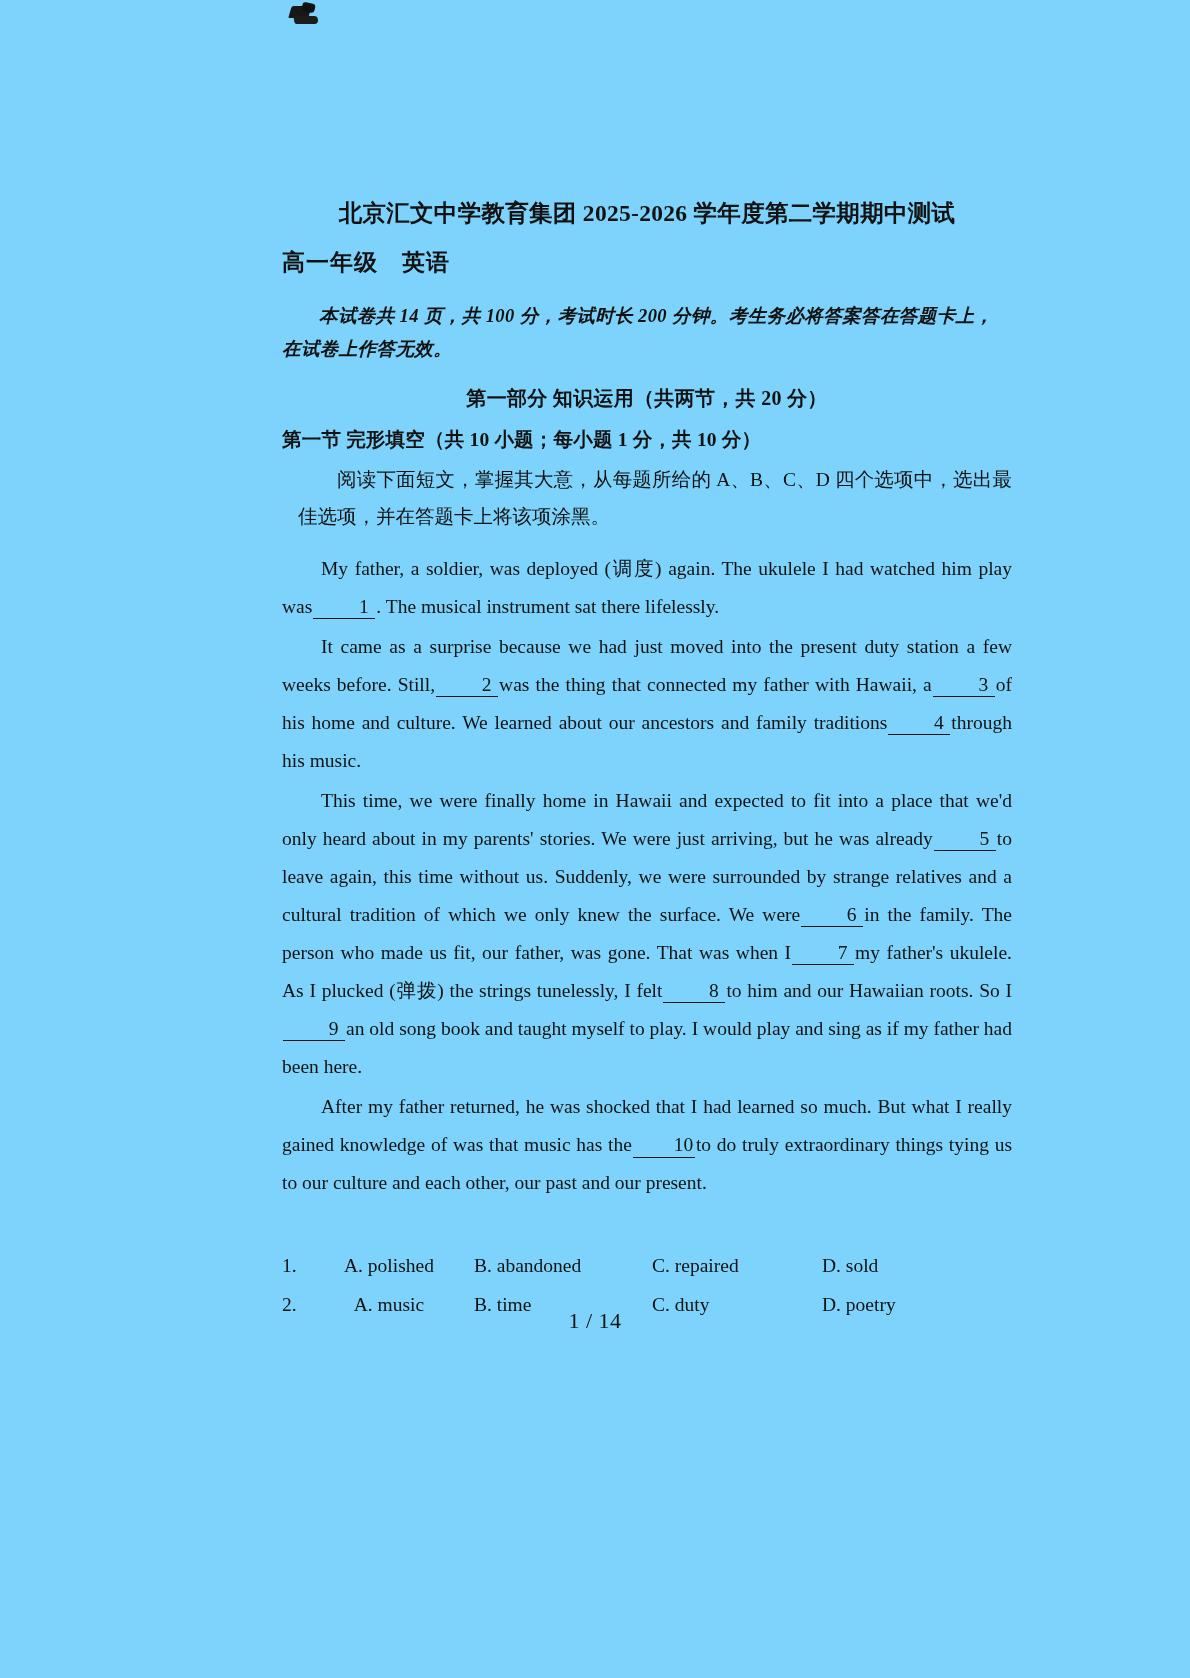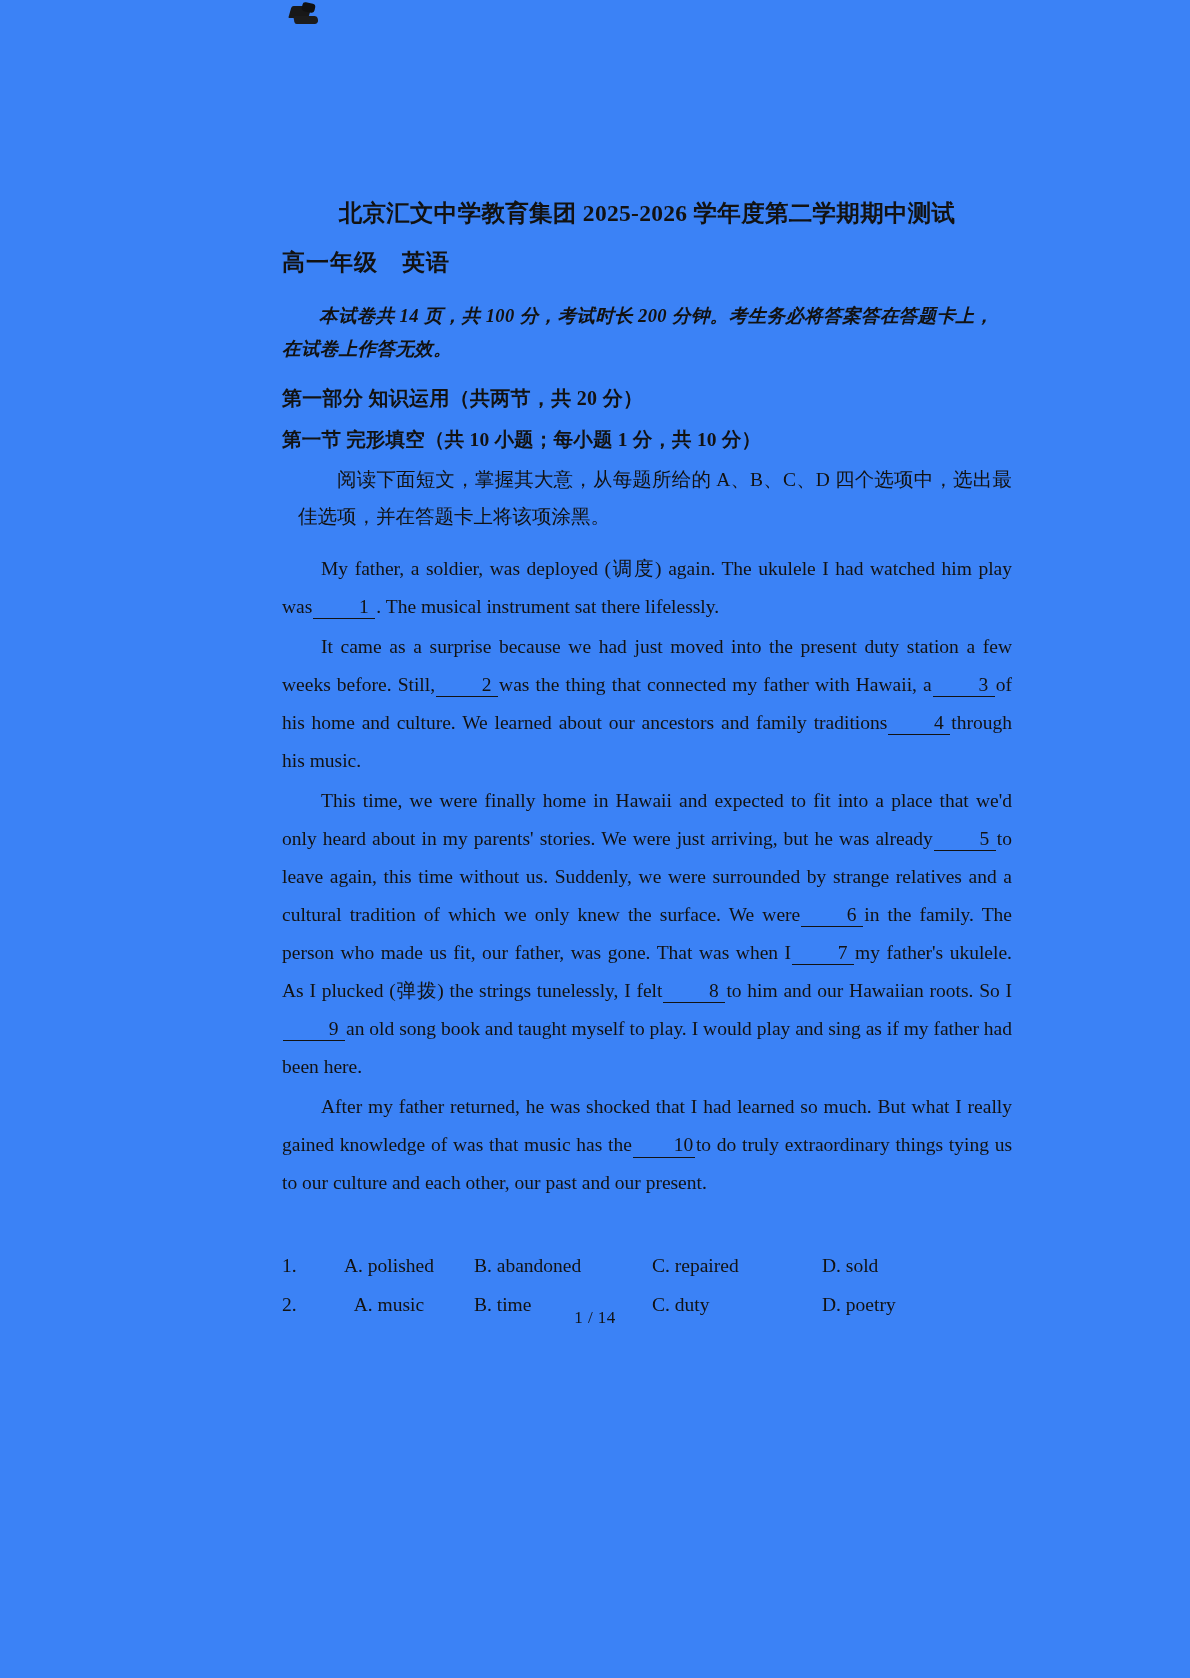--- a/index.html
+++ b/index.html
@@ -13,21 +13,21 @@
     position: relative;
     font-family: "Liberation Serif", "DejaVu Serif", serif;
     color: #121212;
     overflow: hidden;
   }
   .page {
     position: absolute;
     left: 0; top: 0;
     width: 1190px;
     height: 1678px;
-    background: #3b82f6;
+    background: #7dd3fc;
   }
   
   .scan-mark {
     position: absolute;
     left: 288px;
     top: 2px;
     width: 36px;
     height: 26px;
   }
   .scan-mark .blob1 {
@@ -83,20 +83,21 @@
     line-height: 1.75;
     text-indent: 2em;
     margin: 0 0 20px 0;
     letter-spacing: 0.4px;
   }
   .part-heading {
     font-size: 20px;
     font-weight: bold;
     margin: 0 0 14px 0;
     letter-spacing: 0.3px;
+    text-align: center;
   }
   .section-heading {
     font-size: 19.5px;
     margin: 0 0 8px 0;
     letter-spacing: 0.2px;
   }
   .direction {
     font-size: 19.5px;
     line-height: 1.92;
     text-indent: 2em;
@@ -138,21 +139,21 @@
   .option-row .opt.b { width: 178px; }
   .option-row .opt.c { width: 170px; }
   .option-row .opt.d { width: 140px; }
 
   .page-footer {
     position: absolute;
     left: 0;
     top: 1308px;
     width: 1190px;
     text-align: center;
-    font-size: 17px;
+    font-size: 22px;
     letter-spacing: 0.5px;
   }
 </style>
 </head>
 <body>
 
 <div class="page">
 
   <div class="scan-mark">
     <span class="blob1"></span>

